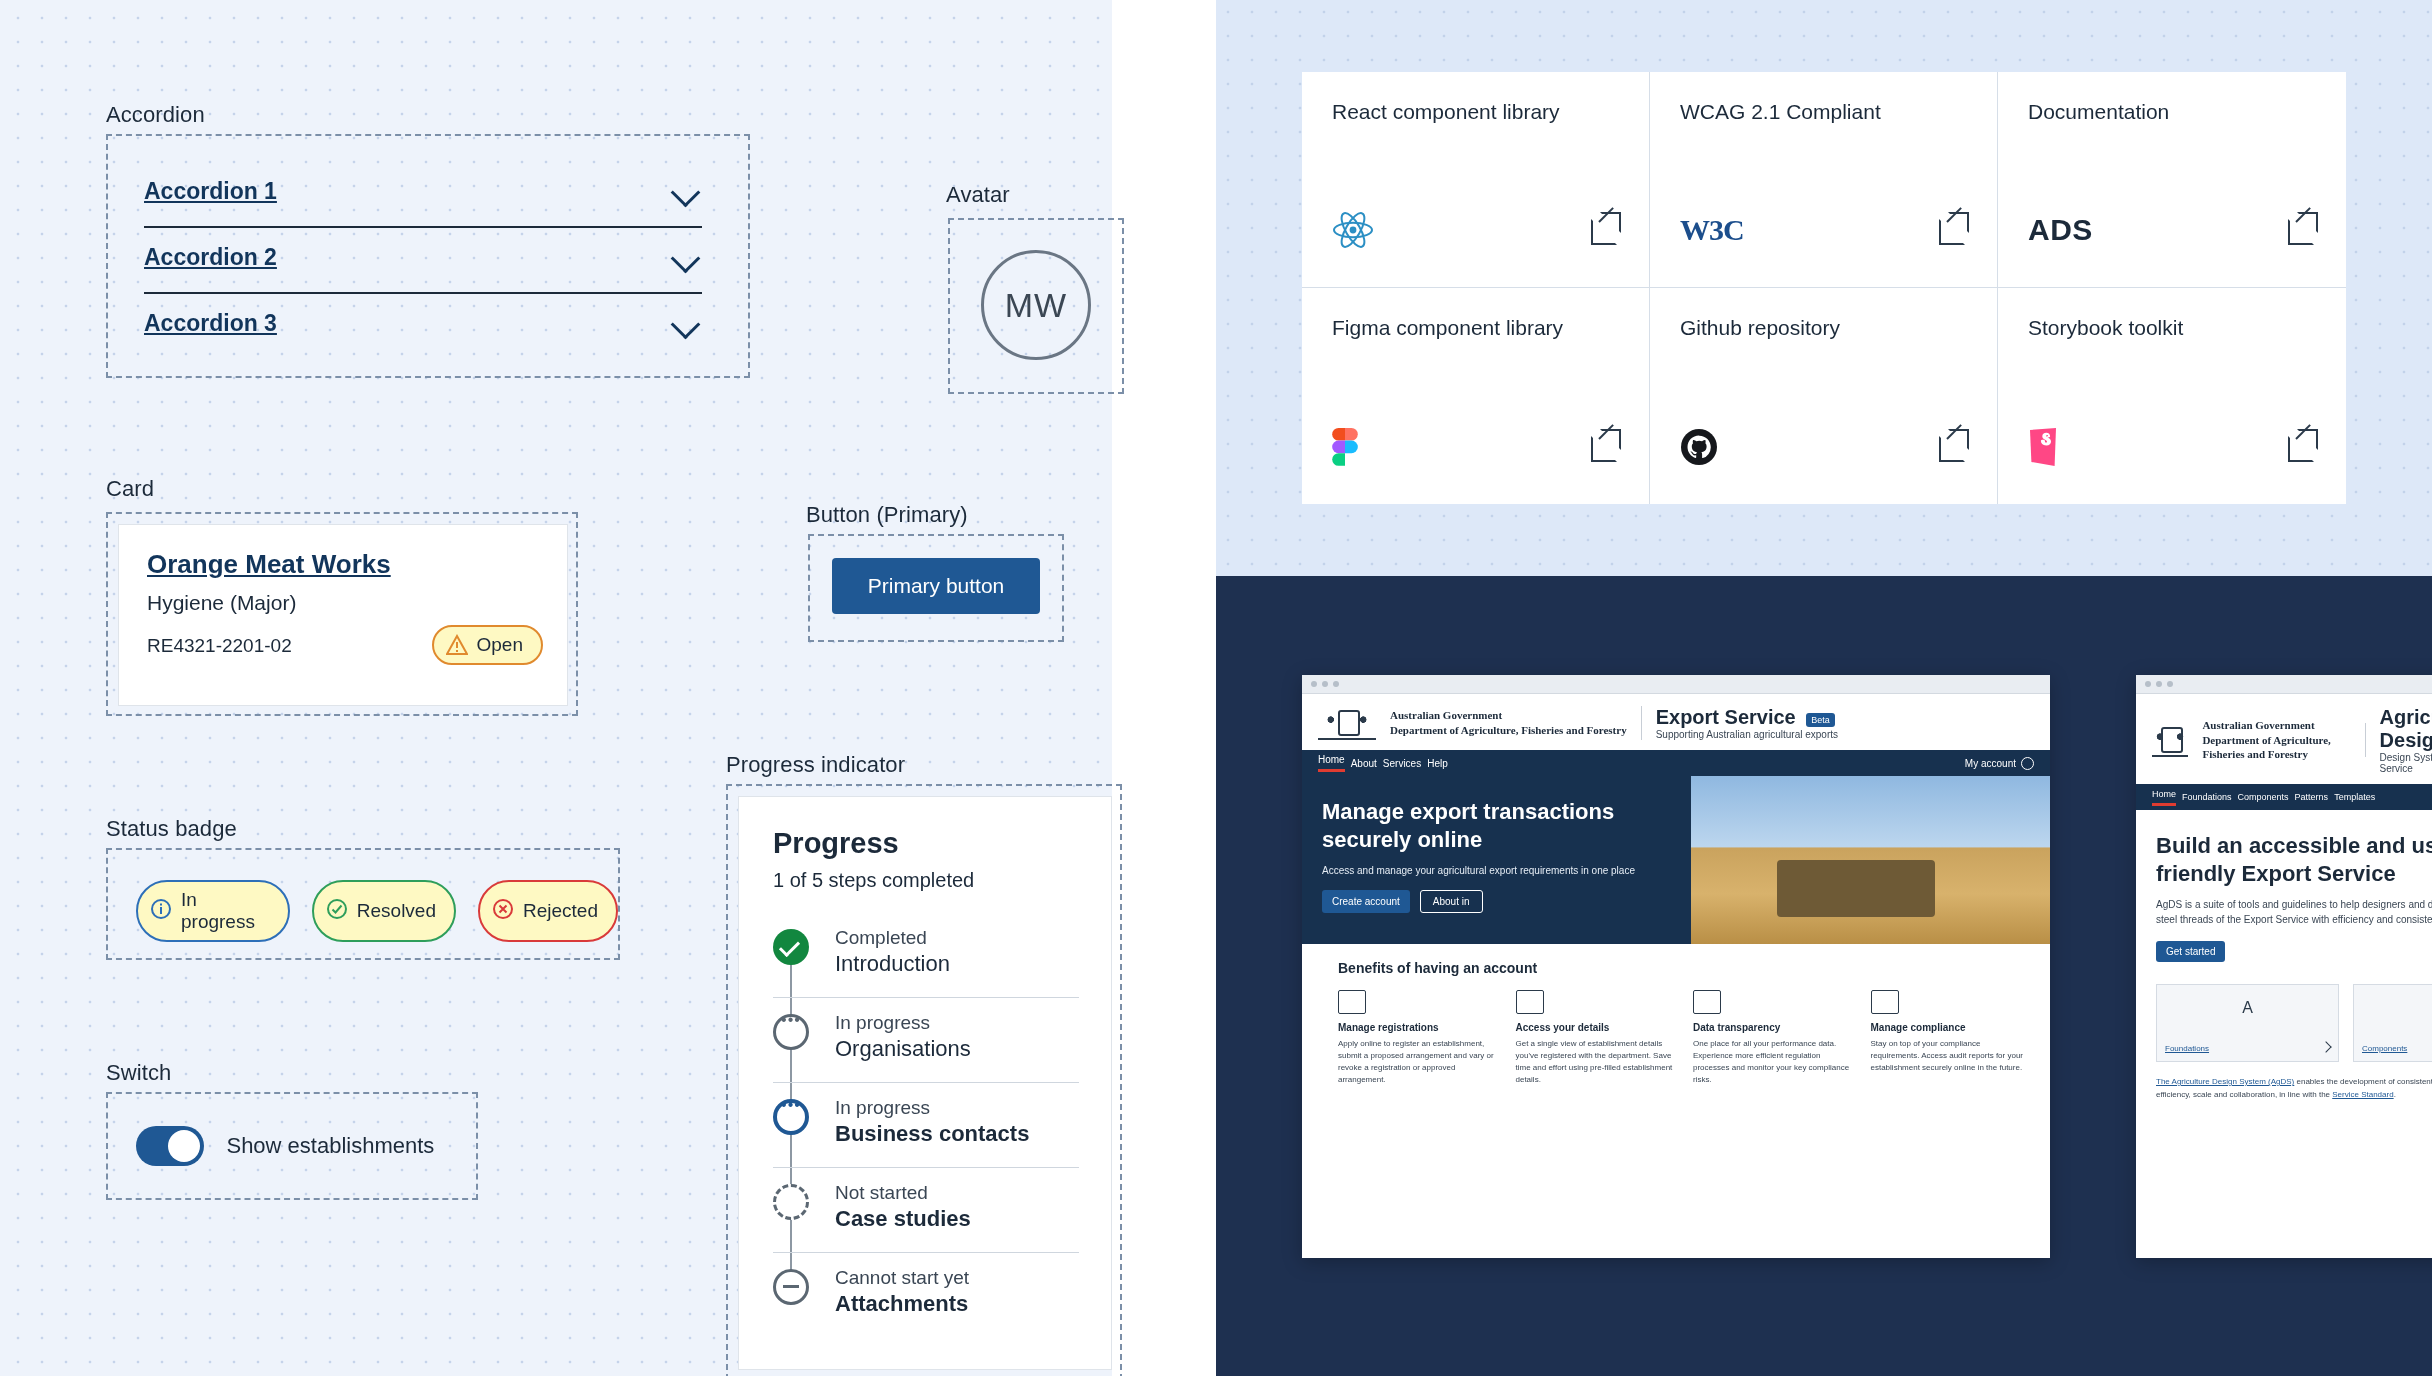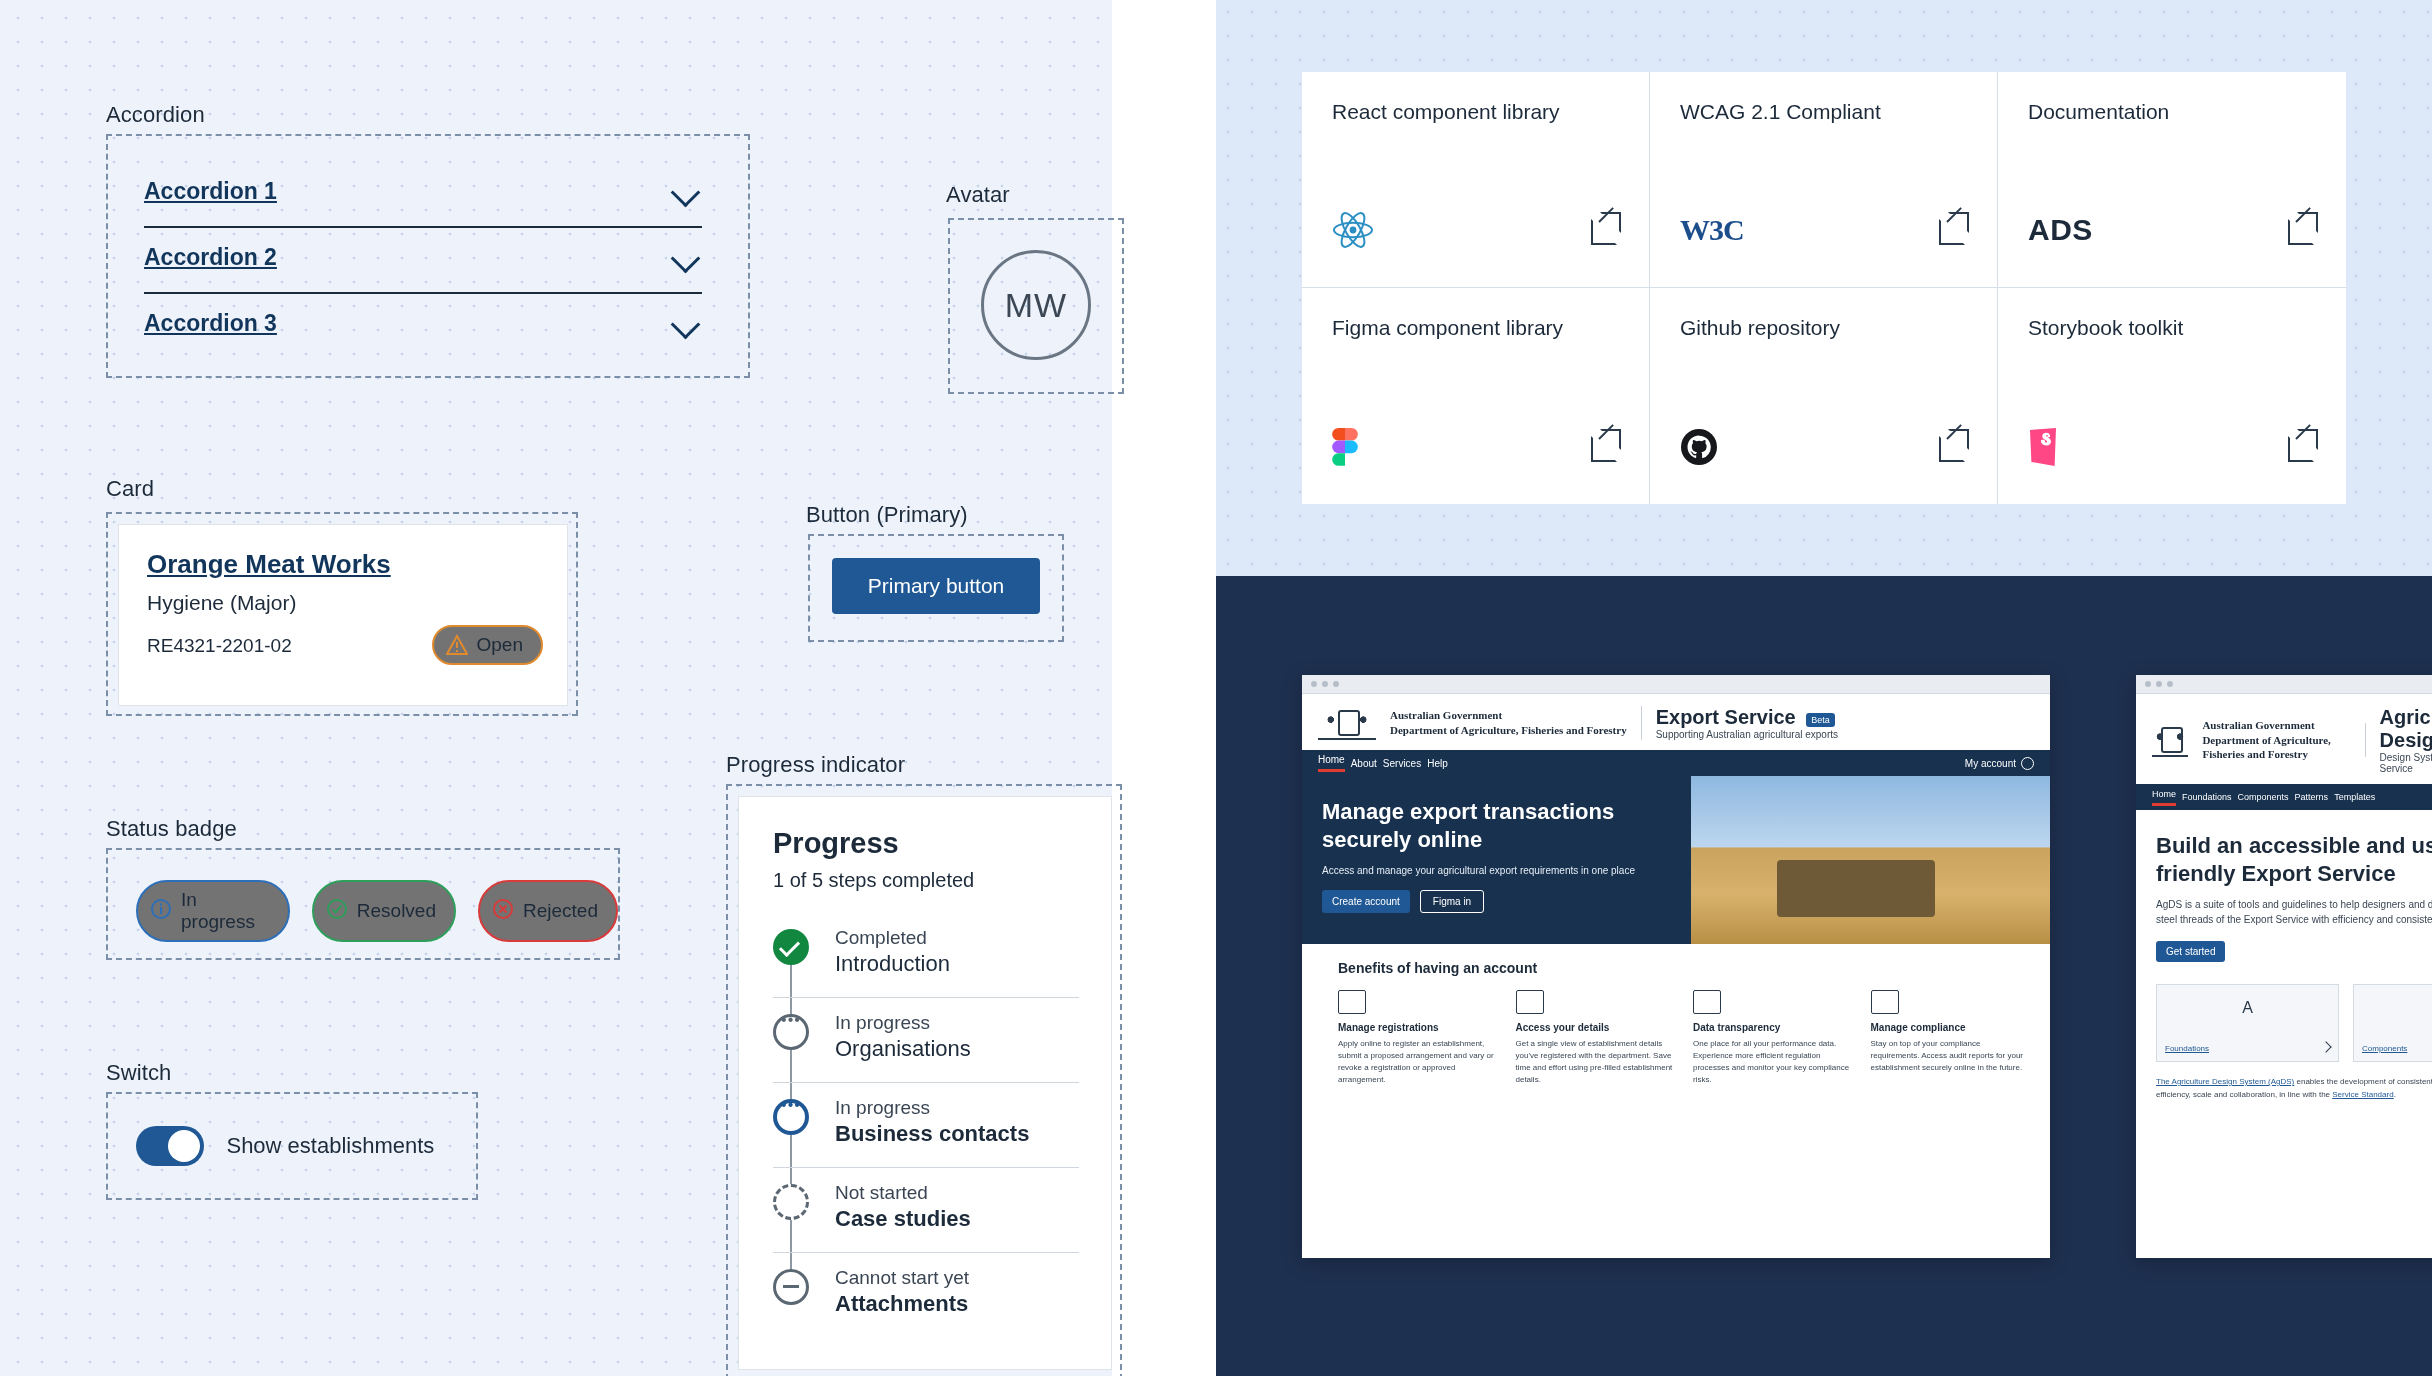--- a/index.html
+++ b/index.html
@@ -101,21 +101,21 @@
     color: #1c2a3a;
   }
   .pill {
     display: inline-flex;
     align-items: center;
     gap: 9px;
     border-radius: 999px;
     padding: 7px 18px 7px 12px;
     font-size: 19px;
     border: 2px solid;
-    background: #737373;
+    background: #fef9c3;
   }
   .pill-open { border-color: #e08a2e; color: #1c2a3a; }
   .pill-inprogress { border-color: #2d6fb8; color: #1c2a3a; }
   .pill-resolved { border-color: #2e9e5b; color: #1c2a3a; }
   .pill-rejected { border-color: #d93a3a; color: #1c2a3a; }
 
   
   .primary-button {
     position: absolute;
     background: #1f5894;
@@ -809,21 +809,21 @@
       </span>
     </div>
 
     <div class="hero">
       <div class="hero-img"></div>
       <div class="hero-text">
         <div class="hero-h1">Manage export transactions securely online</div>
         <div class="hero-p">Access and manage your agricultural export requirements in one place</div>
         <div class="btn-row">
           <button class="btn-blue">Create account</button>
-          <button class="btn-ghost">Figma in</button>
+          <button class="btn-ghost">About in</button>
         </div>
       </div>
     </div>
 
     <div class="benefits">
       <h3>Benefits of having an account</h3>
       <div class="ben-grid">
         <div>
           <div class="ben-icon"></div>
           <div class="ben-h">Manage registrations</div>

